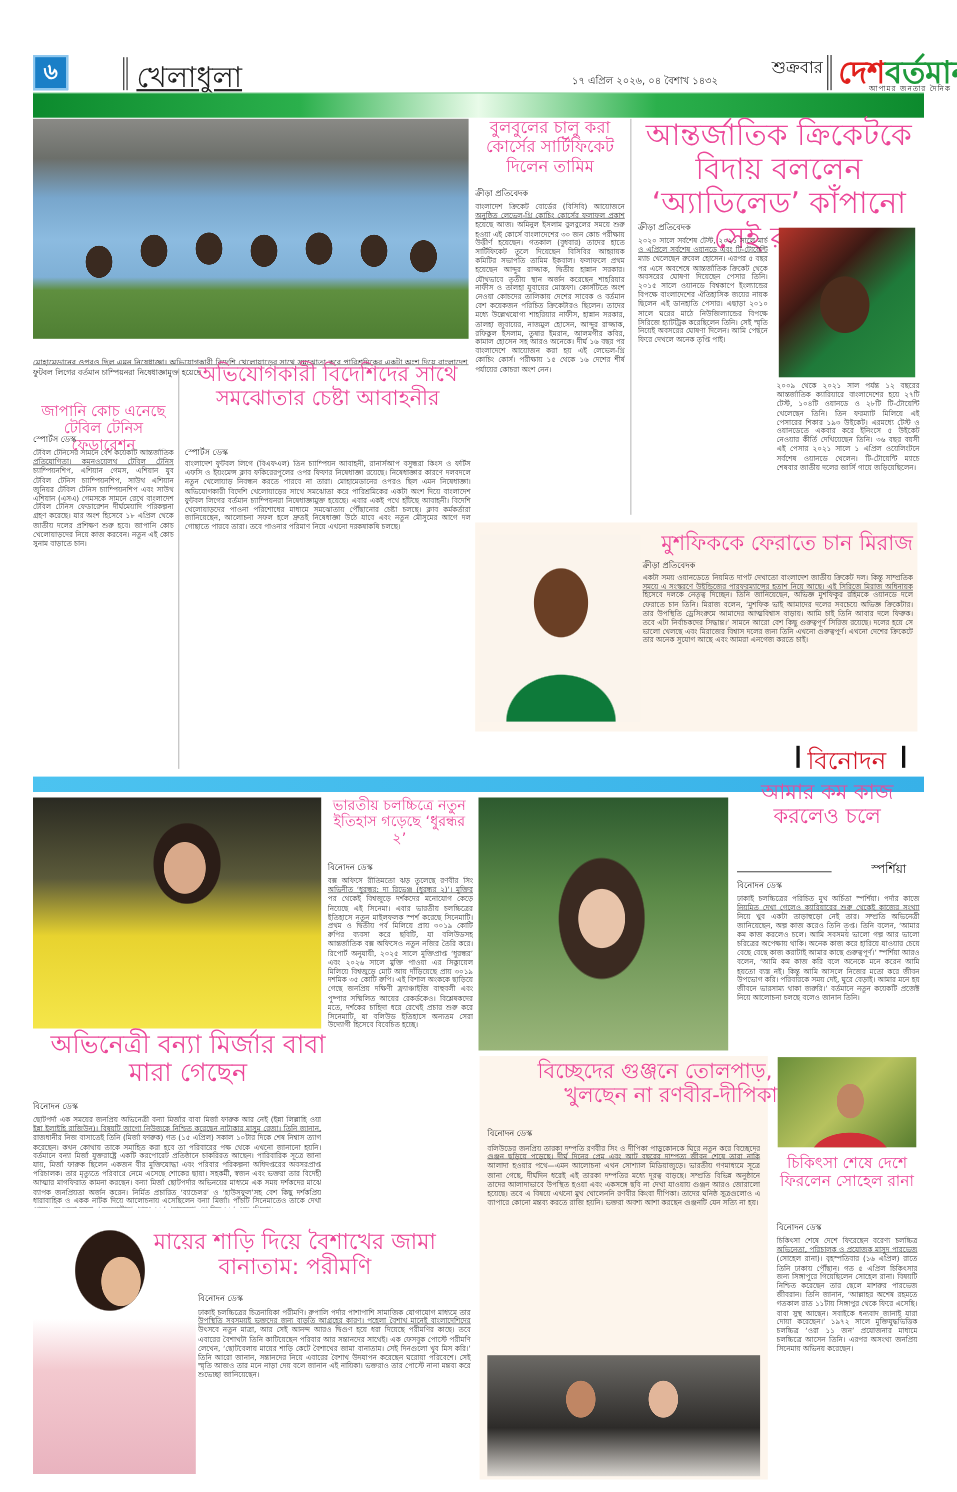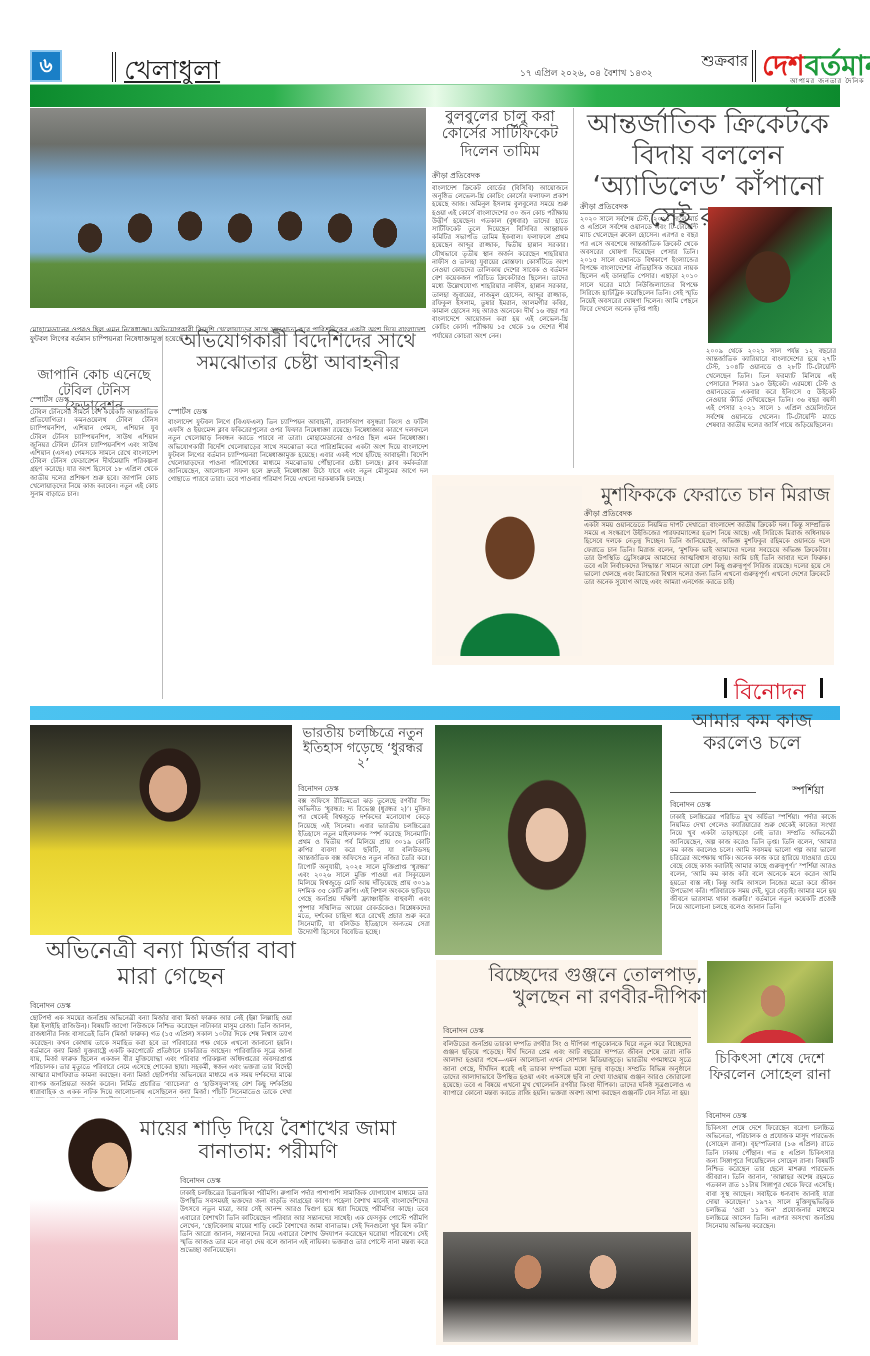--- a/index.html
+++ b/index.html
@@ -56,22 +56,22 @@
     background: radial-gradient(ellipse 32px 40px at 80px 60px, #e4b894 55%, transparent 57%),
       radial-gradient(ellipse 52px 60px at 70px 50px, #2b1b14 60%, transparent 62%),
       linear-gradient(180deg, #ffffff 0%, #fff 40%, #f3c9cf 60%, #e9b3bf 100%); }
   .photo-couple { left: 443px; top: 1232px; width: 248px; height: 110px;
     background: radial-gradient(ellipse 24px 30px at 85px 40px, #c08664 55%, transparent 57%),
       radial-gradient(ellipse 24px 30px at 160px 40px, #e2b69a 55%, transparent 57%),
       linear-gradient(180deg, #6c6a66 0%, #2d2b29 60%, #d8d4cf 100%); }
 
   
   .caption { font-size: 7px; line-height: 9px; color: #222; }
-  .hl { text-align: center; font-weight: normal; color: #404040; line-height: 1.15; }
-  .byline { font-size: 7.5px; color: #222; border-bottom: 1px solid #888; padding-bottom: 0; }
+  .hl { text-align: center; font-weight: normal; color: #ec4899; line-height: 1.15; }
+  .byline { font-size: 7.5px; color: #222; border-bottom: 1px solid #888; padding-bottom: 16px; }
   .body { font-size: 6.5px; line-height: 8.2px; color: #333; text-align: justify; }
   .rule { height: 1px; background: #999; }
   .vrule { width: 1px; background: #bbb; }
 
   .box-cream { background: #fdf5ec; }
   .sec2-label { color: #d4192a; font-size: 22px; }
   .blue-band { left: 30px; top: 706px; width: 810px; height: 14px; background: linear-gradient(90deg, #4cc3f0, #37b1e8); }
 </style>
 </head>
 <body>

